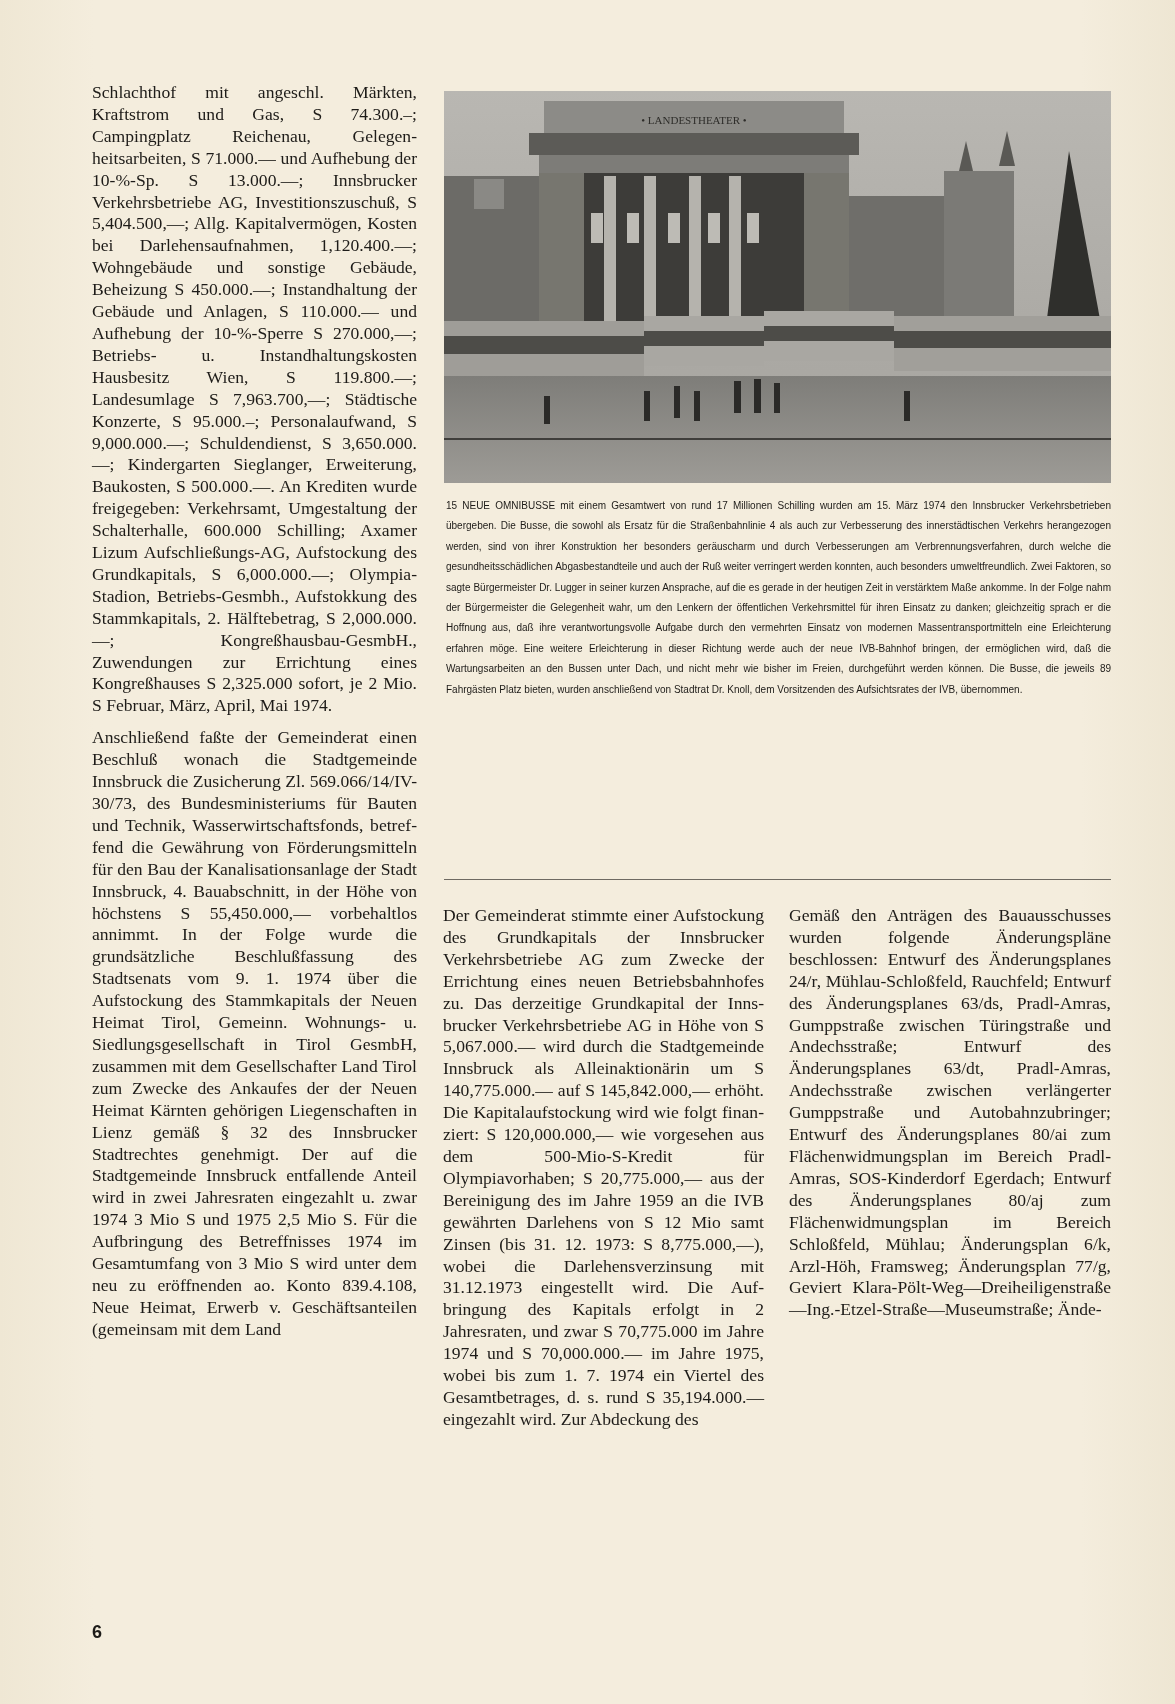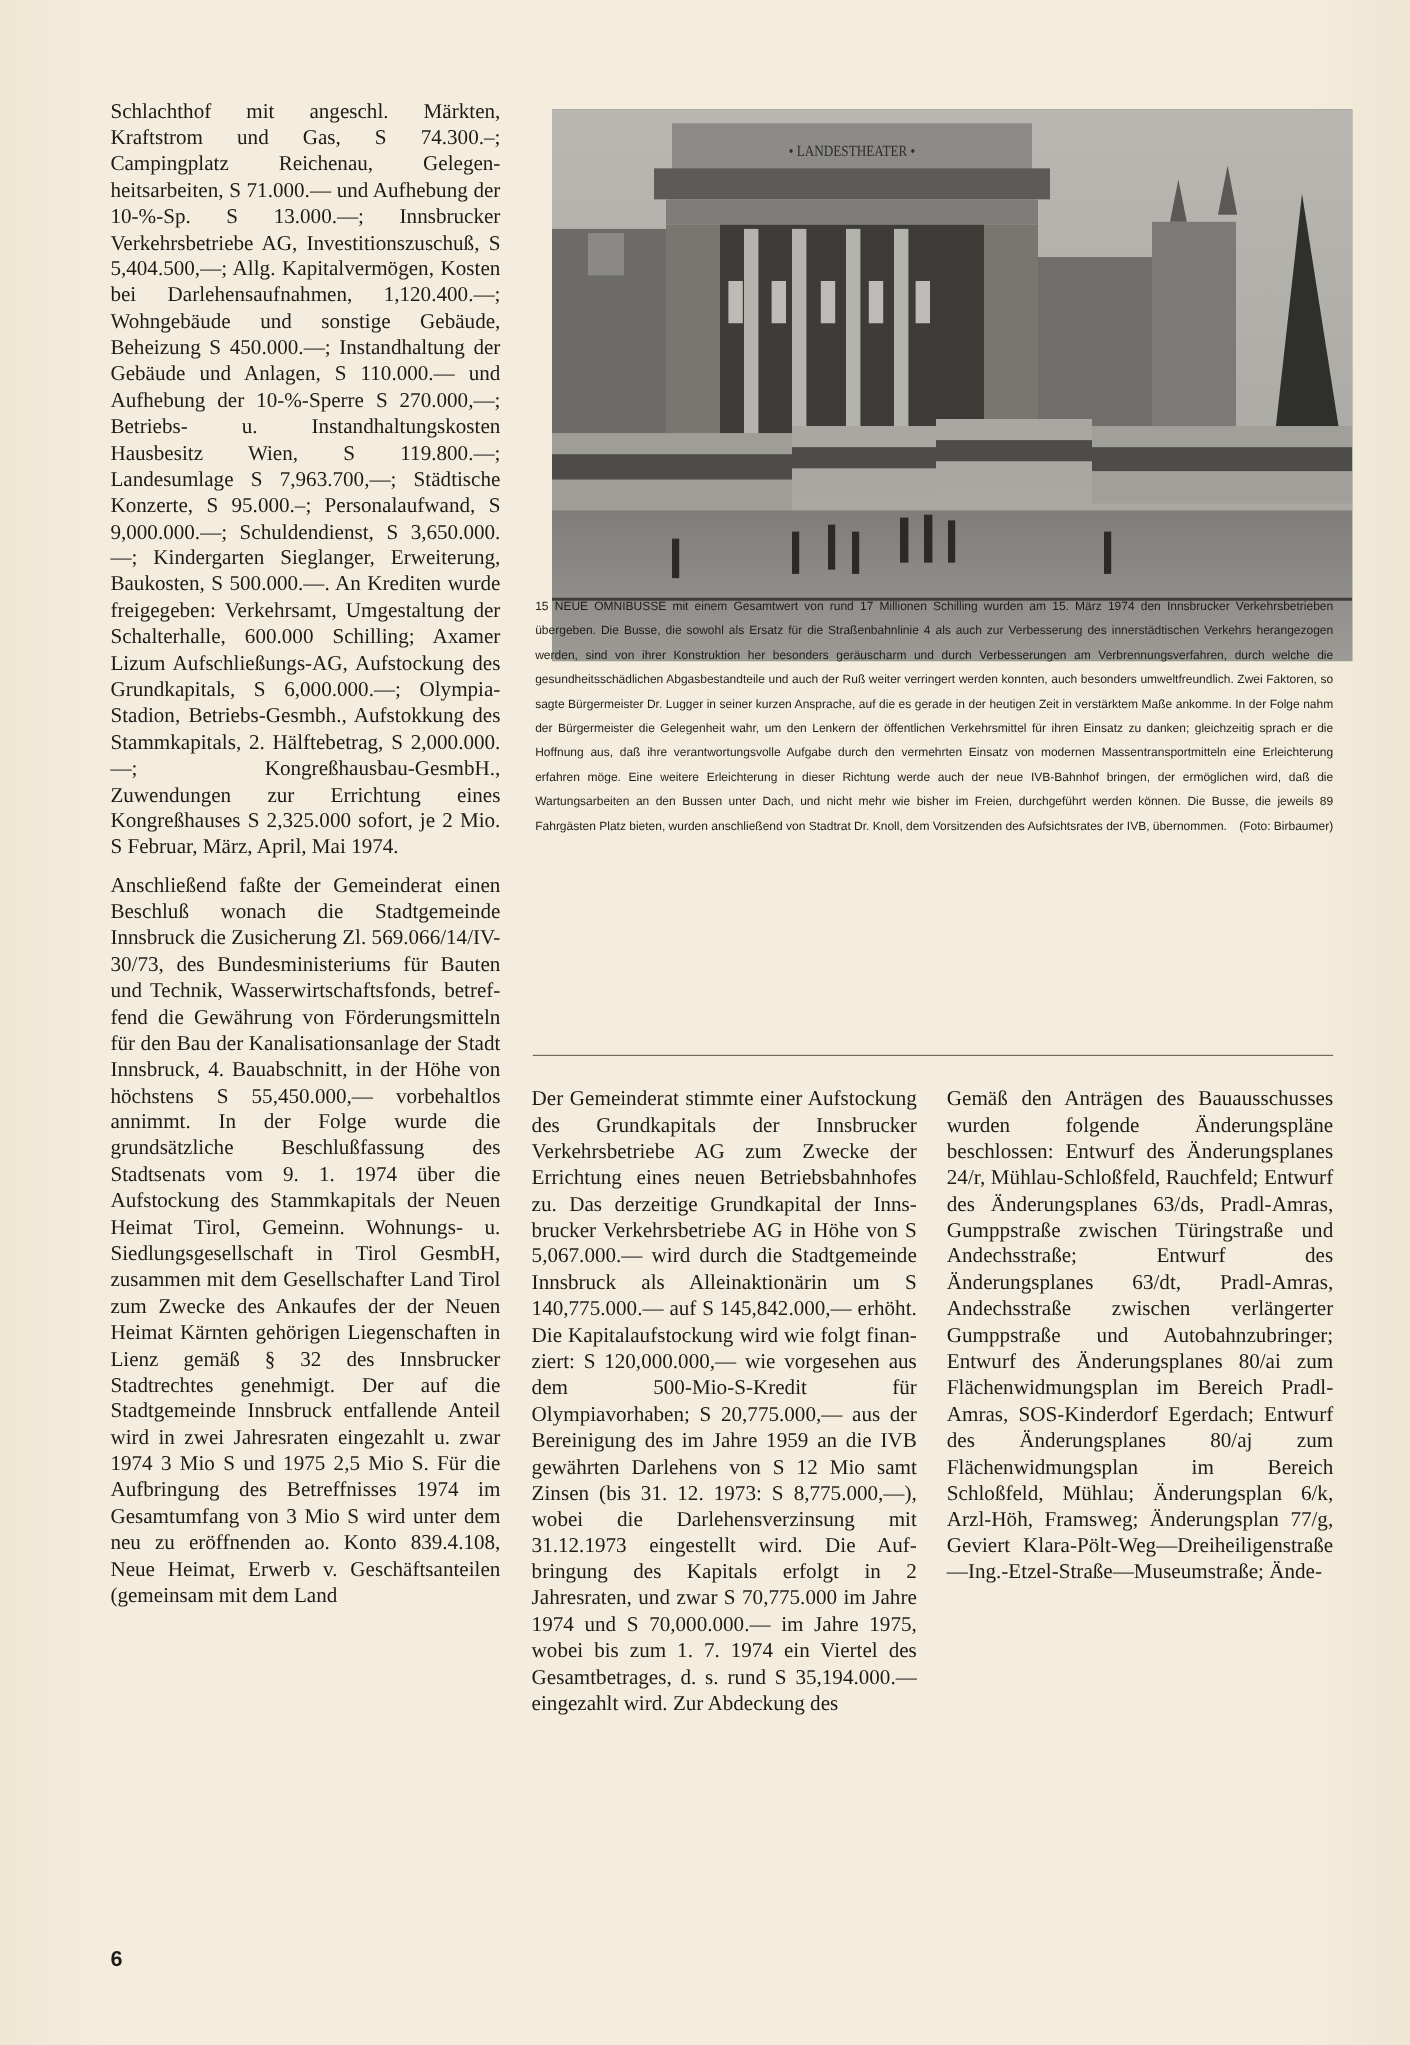--- a/index.html
+++ b/index.html
@@ -20,22 +20,22 @@
     hyphens: manual;
     font-family: Liberation Serif, serif;
   }
   .col p { margin: 0; }
   .col p + p { margin-top: 10px; }
   #col-left  { left: 92px;  top: 82px;  width: 325px; }
   #col-mid   { left: 443px; top: 905px; width: 321px; }
   #col-right { left: 789px; top: 905px; width: 322px; }
 
   .photo {
-    position: absolute; left: 444px; top: 91px; width: 667px; height: 460px;
-    background: #8a8985; overflow: hidden; margin-left: 16px;
+    position: absolute; left: 444px; top: 91px; width: 667px; height: 392px;
+    background: #8a8985; overflow: hidden;
   }
   .photo svg { width: 100%; height: 100%; display: block; }
 
   .caption {
     position: absolute; left: 446px; top: 496px; width: 665px;
     font-size: 10px; line-height: 20.4px; text-align: justify;
   }
   .caption .credit { display: block; text-align: right; margin-top: -20.4px; }
   .rule {
     position: absolute; left: 444px; top: 879px; width: 667px; height: 0;
@@ -119,21 +119,20 @@
         <rect x="310" y="288" width="7" height="34"></rect>
         <rect x="330" y="292" width="6" height="30"></rect>
         <rect x="460" y="300" width="6" height="30"></rect>
         <rect x="100" y="305" width="6" height="28"></rect>
       </g>
     </svg>
   </div>
 
   <div class="caption">
     <span>15 NEUE OMNIBUSSE</span><span> mit einem Gesamtwert von rund 17 Millionen Schilling wur­den am 15. März 1974 den Innsbrucker Verkehrsbetrieben übergeben. Die Busse, die sowohl als Ersatz für die Straßenbahnlinie 4 als auch zur Verbesserung des inner­städtischen Verkehrs herangezogen werden, sind von ihrer Konstruktion her beson­ders geräuscharm und durch Verbesserungen am Verbrennungsverfahren, durch welche die gesundheitsschädlichen Abgasbestandteile und auch der Ruß weiter verringert werden konnten, auch besonders umweltfreundlich. Zwei Faktoren, so sagte Bürgermeister Dr. Lugger in seiner kurzen Ansprache, auf die es gerade in der heutigen Zeit in verstärktem Maße ankomme. In der Folge nahm der Bürger­meister die Gelegenheit wahr, um den Lenkern der öffentlichen Verkehrsmittel für ihren Einsatz zu danken; gleichzeitig sprach er die Hoffnung aus, daß ihre verant­wortungsvolle Aufgabe durch den vermehrten Einsatz von modernen Massentrans­portmitteln eine Erleichterung erfahren möge. Eine weitere Erleichterung in dieser Richtung werde auch der neue IVB-Bahnhof bringen, der ermöglichen wird, daß die Wartungsarbeiten an den Bussen unter Dach, und nicht mehr wie bisher im Freien, durchgeführt werden können. Die Busse, die jeweils 89 Fahrgästen Platz bieten, wurden anschließend von Stadtrat Dr. Knoll, dem Vorsitzenden des Aufsichtsrates der IVB, übernommen.</span>
-    <span class="credit">(Foto: Birbaumer)</span>
   </div>
 
   <div class="rule"></div>
 
   <div class="col" id="col-mid">
     <p>Der Gemeinderat stimmte einer Aufstockung des Grundkapitals der Innsbrucker Verkehrsbetriebe AG zum Zwecke der Errichtung eines neuen Betriebsbahnhofes zu. Das derzeitige Grundkapital der Inns­brucker Verkehrsbetriebe AG in Hö­he von S 5,067.000.— wird durch die Stadtgemeinde Innsbruck als Allein­aktionärin um S 140,775.000.— auf S 145,842.000,— erhöht. Die Kapital­aufstockung wird wie folgt finan­ziert: S 120,000.000,— wie vorgese­hen aus dem 500-Mio-S-Kredit für Olympiavorhaben; S 20,775.000,— aus der Bereinigung des im Jahre 1959 an die IVB gewährten Dar­lehens von S 12 Mio samt Zinsen (bis 31. 12. 1973: S 8,775.000,—), wobei die Darlehensverzinsung mit 31.12.1973 eingestellt wird. Die Auf­bringung des Kapitals erfolgt in 2 Jahresraten, und zwar S 70,775.000 im Jahre 1974 und S 70,000.000.— im Jahre 1975, wobei bis zum 1. 7. 1974 ein Viertel des Gesamtbetra­ges, d. s. rund S 35,194.000.— ein­gezahlt wird. Zur Abdeckung des</p>
   </div>
 
   <div class="col" id="col-right">
     <p>Gemäß den Anträgen des Bauaus­schusses wurden folgende Ände­rungspläne beschlossen: Entwurf des Änderungsplanes 24/r, Mühlau-Schloßfeld, Rauchfeld; Entwurf des Änderungsplanes 63/ds, Pradl-Am­ras, Gumppstraße zwischen Türing­straße und Andechsstraße; Entwurf des Änderungsplanes 63/dt, Pradl-Amras, Andechsstraße zwischen verlängerter Gumppstraße und Au­tobahnzubringer; Entwurf des Än­derungsplanes 80/ai zum Flächen­widmungsplan im Bereich Pradl-Amras, SOS-Kinderdorf Egerdach; Entwurf des Änderungsplanes 80/aj zum Flächenwidmungsplan im Be­reich Schloßfeld, Mühlau; Ände­rungsplan 6/k, Arzl-Höh, Framsweg; Änderungsplan 77/g, Geviert Klara-Pölt-Weg—Dreiheiligenstraße—Ing.-Etzel-Straße—Museumstraße; Ände-</p>

